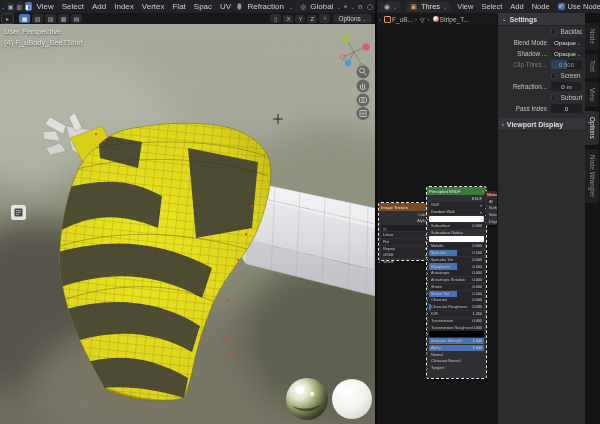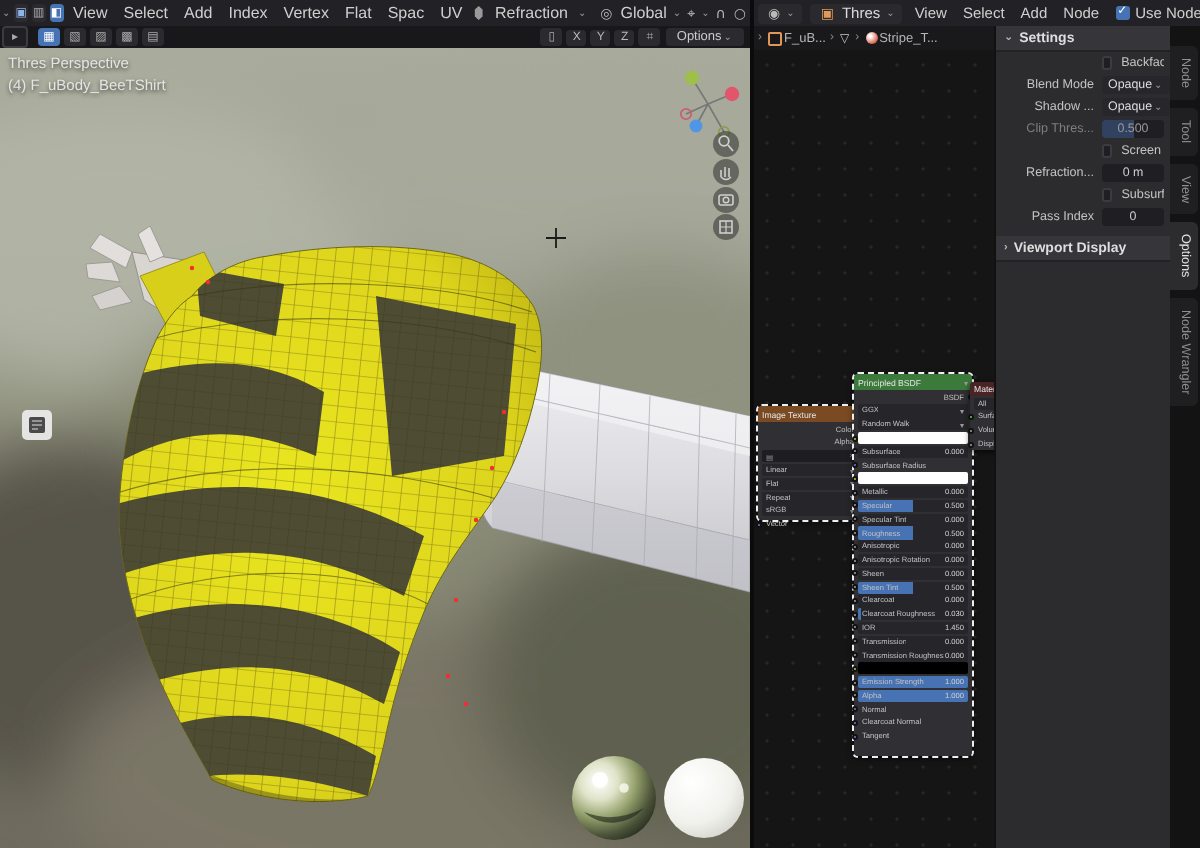--- a/index.html
+++ b/index.html
@@ -138,21 +138,21 @@
           </span>
         <span class="mini-btn">⌗</span>
         <span class="opt-btn">
           <span>Options</span>
           <span class="hdr-caret">⌄</span>
         </span>
       </span>
     </div>
 
     <div id="vp-overlay">
-      <div>Thres Perspective</div>
+      <div>User Perspective</div>
       <div>(4) F_uBody_BeeTShirt</div>
     </div>
 
     <svg id="scene" width="375" height="400" viewBox="0 24 375 400">
       <defs>
         <filter id="blur" x="-60%" y="-60%" width="220%" height="220%">
             <feGaussianBlur stdDeviation="16"></feGaussianBlur>
           </filter>
         <linearGradient id="bgGrad" x1="0" y1="0" x2="0" y2="1">
           <stop offset="0" stop-color="#a9ac9c"></stop>

